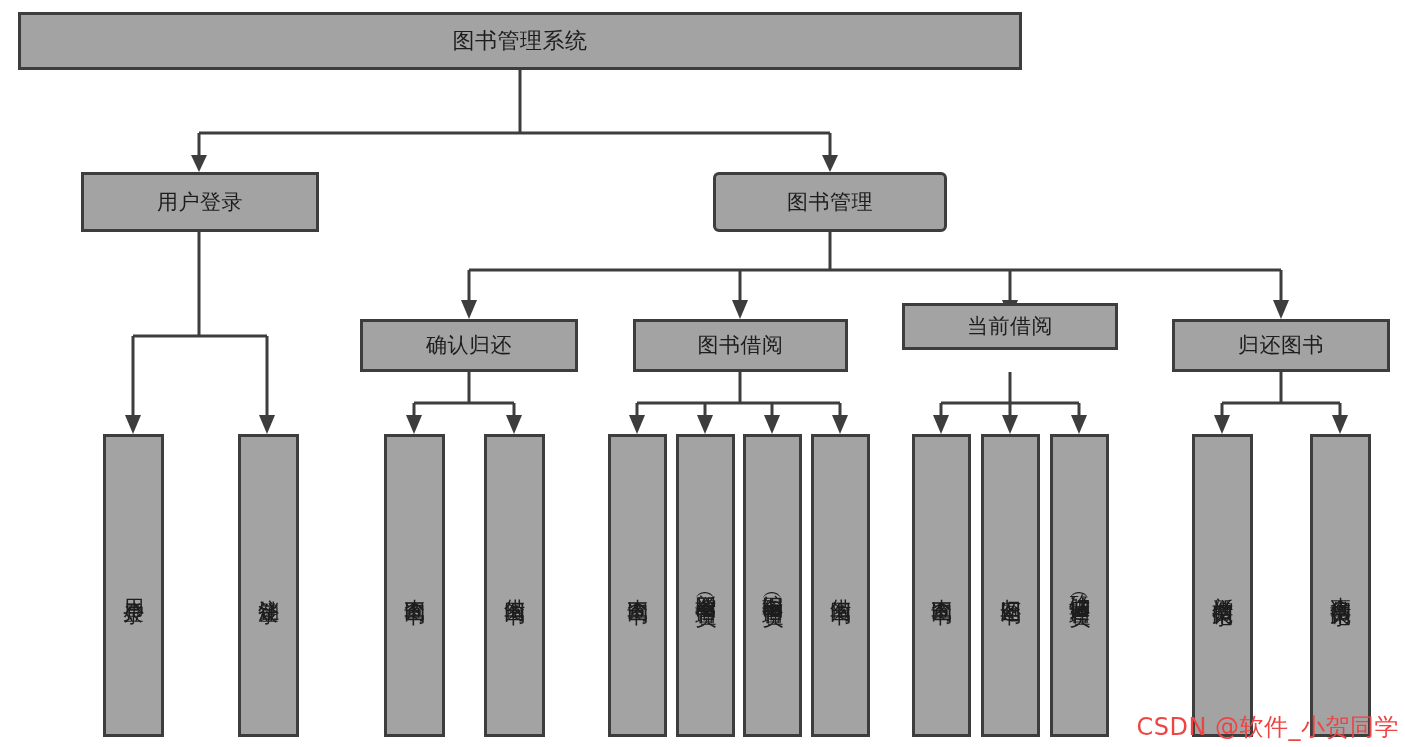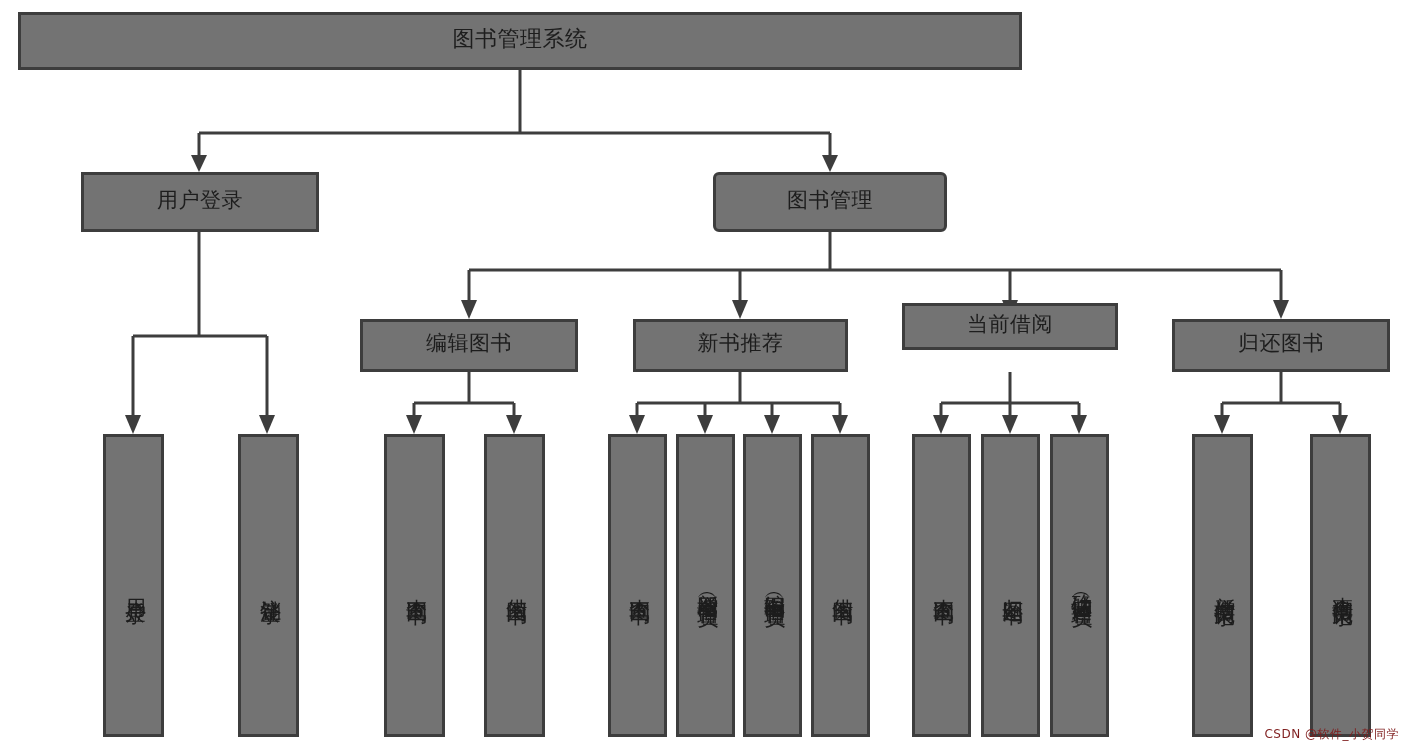--- a/index.html
+++ b/index.html
@@ -33,27 +33,26 @@
     stroke-width: 3;
     fill: none;
   }
   #connectors polygon.arrowhead {
     fill: #3d3d3d;
   }
   
   .node {
     position: absolute;
     box-sizing: border-box;
-    background: #737373;
+    background: #a3a3a3;
     border: 3px solid #3d3d3d;
     z-index: 2;
     display: flex;
     align-items: center;
     justify-content: center;
-    font-family: Liberation Mono, monospace;
   }
   .node.root-node {
     border-width: 3px;
   }
   .node-label {
     color: #1d1d1d;
     font-size: 21px;
     line-height: 1.15;
     letter-spacing: 0.5px;
     white-space: nowrap;
@@ -76,22 +75,22 @@
     line-height: 1.35;
     letter-spacing: 2px;
     max-height: 290px;
   }
   
   #watermark {
     position: absolute;
     right: 6px;
     bottom: 4px;
     z-index: 5;
-    color: #7f1d1d;
-    font-size: 12px;
+    color: #ef4444;
+    font-size: 24px;
     letter-spacing: 0.5px;
     white-space: nowrap;
     pointer-events: none;
   }
 </style>
 </head>
 <body>
 
 <div id="diagram-root">
 
@@ -165,25 +164,25 @@
 
   <div class="node" style="left:81px; top:172px; width:238px; height:60px;">
     <span class="node-label">用户登录</span>
   </div>
 
   <div class="node" style="left:713px; top:172px; width:234px; height:60px;border-radius:6px;">
     <span class="node-label">图书管理</span>
   </div>
 
   <div class="node" style="left:360px; top:319px; width:218px; height:53px;">
-    <span class="node-label">编辑图书</span>
+    <span class="node-label">确认归还</span>
   </div>
 
   <div class="node" style="left:633px; top:319px; width:215px; height:53px;">
-    <span class="node-label">新书推荐</span>
+    <span class="node-label">图书借阅</span>
   </div>
 
   <div class="node" style="left:902px; top:303px; width:216px; height:47px;">
     <span class="node-label">当前借阅</span>
   </div>
 
   <div class="node" style="left:1172px; top:319px; width:218px; height:53px;">
     <span class="node-label">归还图书</span>
   </div>
 

